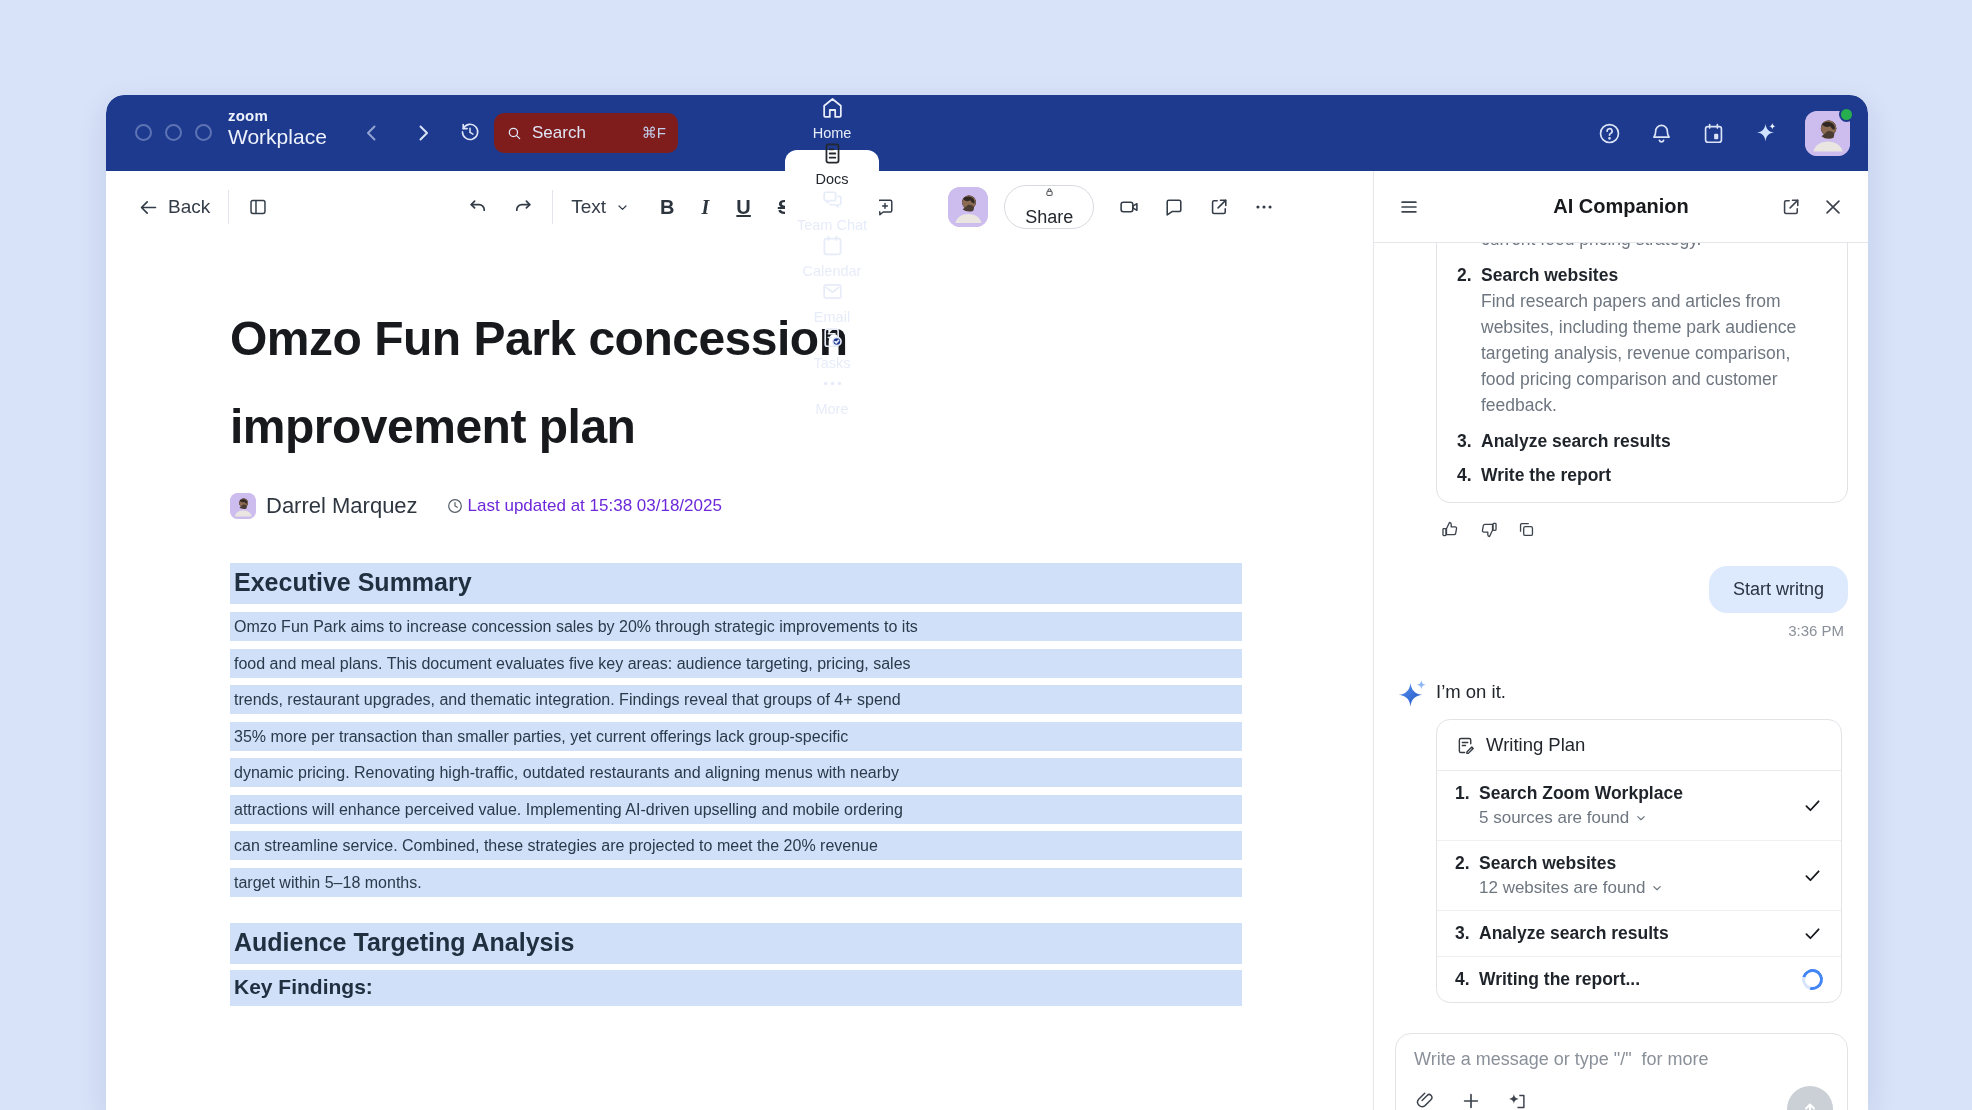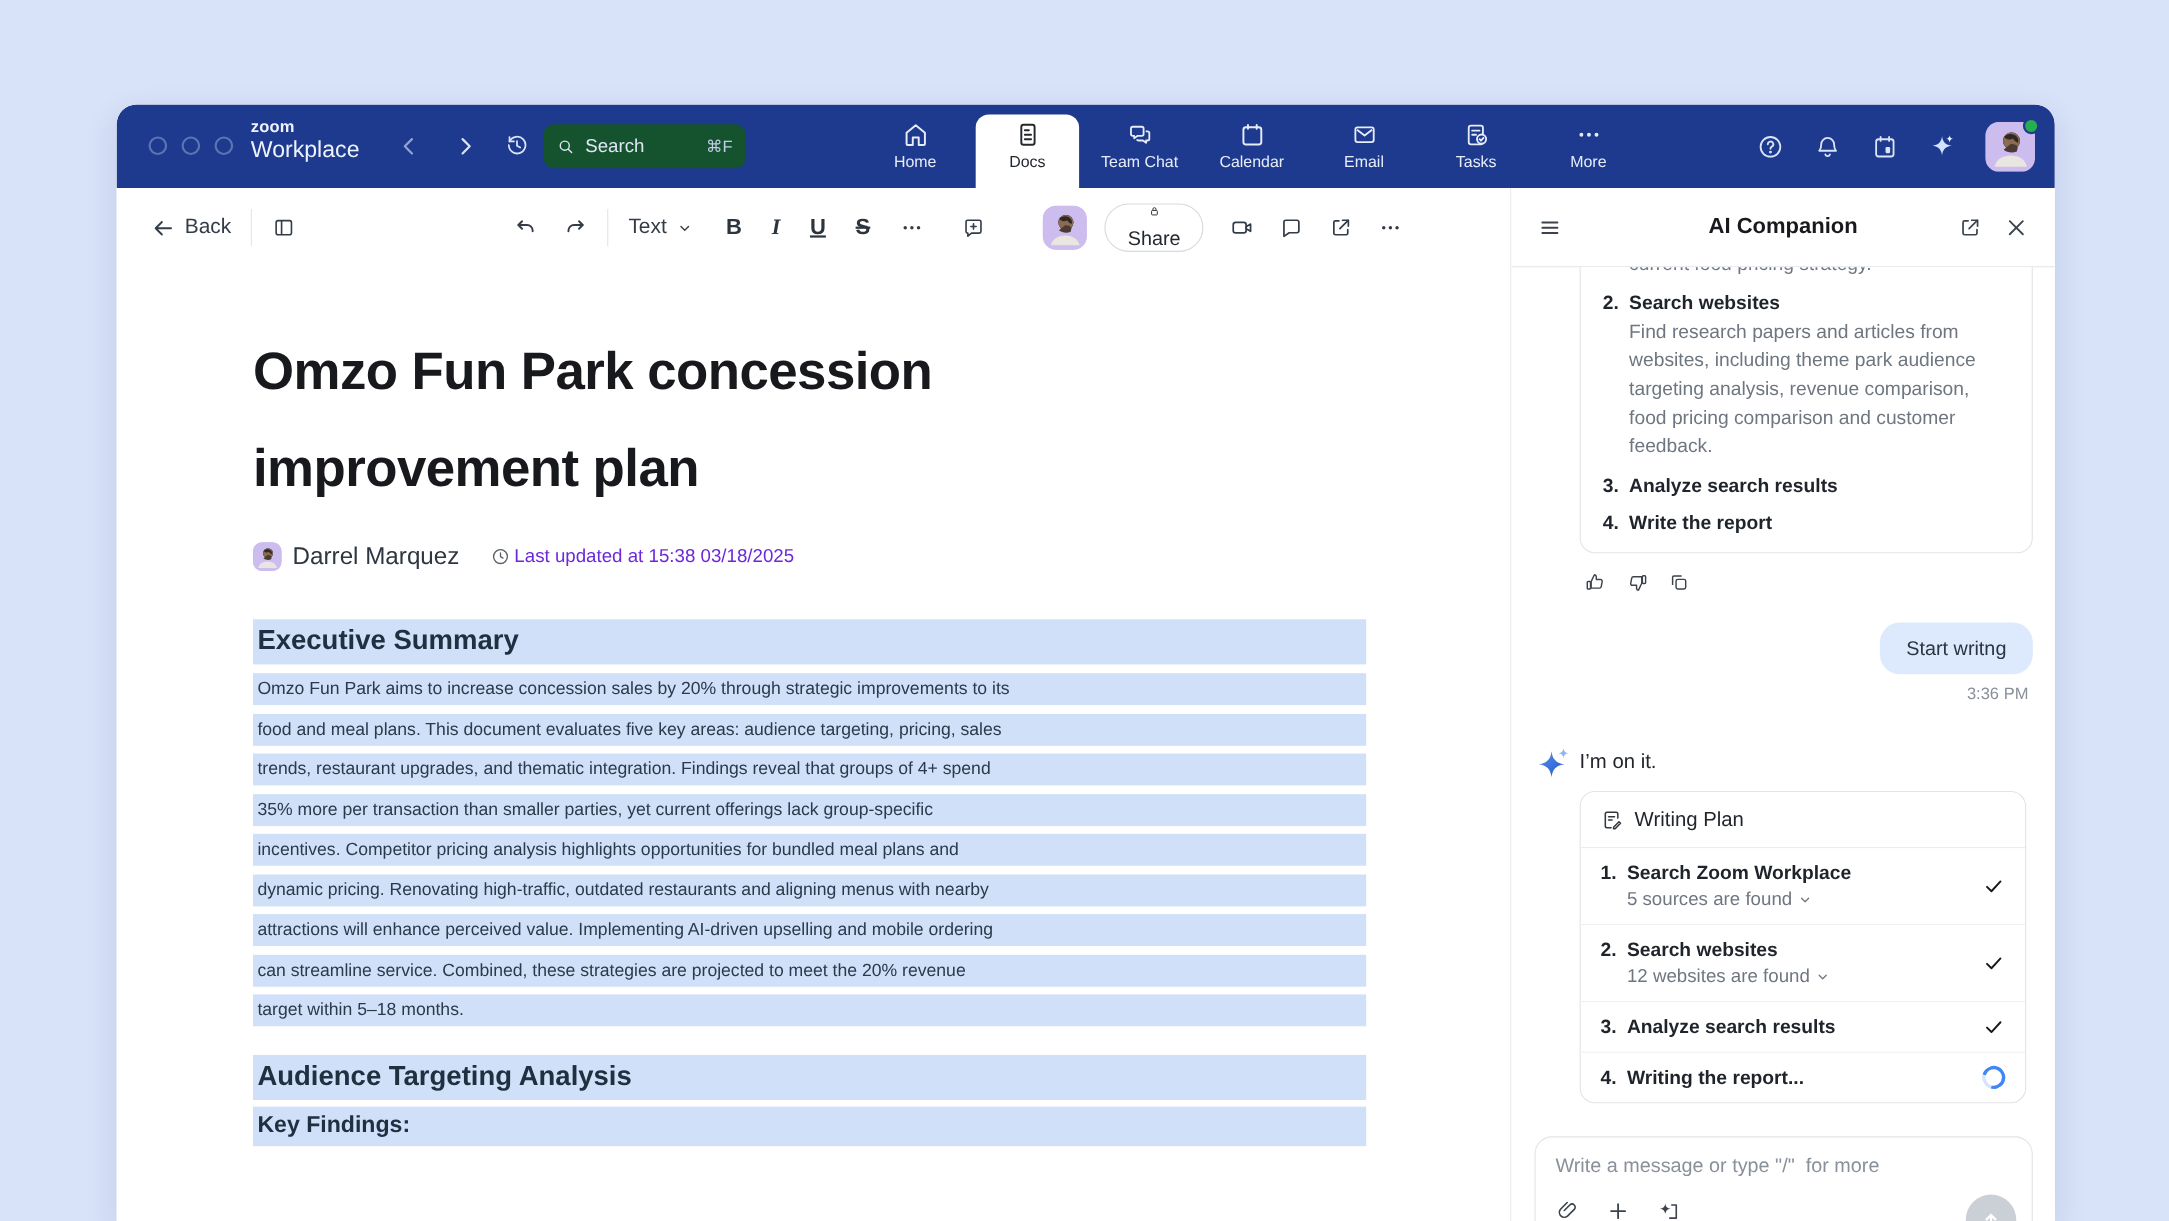--- a/index.html
+++ b/index.html
@@ -15,27 +15,27 @@
   .traffic { position:absolute; left:29px; top:29px; display:flex; gap:13px; }
   .traffic i { width:17px; height:17px; border:2px solid #5d73b4; border-radius:50%; display:block; }
   .logo { position:absolute; left:122px; top:13px; color:#eef2fc; line-height:1.1; }
   .logo .l1 { font-size:15px; font-weight:600; letter-spacing:.2px; }
   .logo .l2 { font-size:21px; font-weight:500; }
   .nav-ic { color:#dbe4f7; display:inline-flex; align-items:center; justify-content:center; cursor:pointer; }
   .nav-ic svg { width:24px; height:24px; }
   .chev-back { position:absolute; left:254px; top:26px; color:#93a4d2; }
   .chev-fwd  { position:absolute; left:305px; top:26px; }
   .hist      { position:absolute; left:352px; top:25px; }
-  .searchpill { position:absolute; left:388px; top:18px; width:184px; height:40px; background:#14532d;
+  .searchpill { position:absolute; left:388px; top:18px; width:184px; height:40px; background:#7f1d1d;
                 border-radius:10px; display:flex; align-items:center; padding:0 12px; color:#dfe6f6; cursor:text; }
   .searchpill svg { width:17px; height:17px; flex:none; }
   .searchpill .stxt { font-size:17px; margin-left:9px; flex:1; }
   .searchpill .skey { font-size:15px; color:#c2cdea; }
 
-  .navtabs { position:absolute; left:675px; top:0; height:76px; display:flex; }
+  .navtabs { position:absolute; left:675px; top:0; height:76px; display:flex;flex-direction:column; }
   .navtab { width:102px; height:76px; display:flex; flex-direction:column; align-items:center;
             justify-content:center; gap:5px; color:#e7ecf9; cursor:pointer; position:relative; }
   .navtab svg { width:25px; height:25px; }
   .navtab .tlabel { font-size:14.5px; }
   .navtab.active { color:#23272e; }
   .navtab.active .tabbg { position:absolute; left:4px; top:9px; width:94px; height:79px;
                           background:#fff; border-radius:12px; z-index:0; }
   .navtab > * { z-index:1; }
 
   .navright { position:absolute; right:18px; top:0; height:76px; display:flex; align-items:center; gap:27px; }
@@ -517,21 +517,20 @@
               </span>
             <span class="bupd">Last updated at 15:38 03/18/2025</span>
           </div>
 
           <div class="h2band hl">Executive Summary</div>
           <div class="plines">
             <div class="pline hl">Omzo Fun Park aims to increase concession sales by 20% through strategic improvements to its</div>
             <div class="pline hl">food and meal plans. This document evaluates five key areas: audience targeting, pricing, sales</div>
             <div class="pline hl">trends, restaurant upgrades, and thematic integration. Findings reveal that groups of 4+ spend</div>
             <div class="pline hl">35% more per transaction than smaller parties, yet current offerings lack group-specific</div>
-            <div class="pline hl">incentives. Competitor pricing analysis highlights opportunities for bundled meal plans and</div>
             <div class="pline hl">dynamic pricing. Renovating high-traffic, outdated restaurants and aligning menus with nearby</div>
             <div class="pline hl">attractions will enhance perceived value. Implementing AI-driven upselling and mobile ordering</div>
             <div class="pline hl">can streamline service. Combined, these strategies are projected to meet the 20% revenue</div>
             <div class="pline hl">target within 5–18 months.</div>
           </div>
           <div class="h2band hl second">Audience Targeting Analysis</div>
           <div class="h3band hl">Key Findings:</div>
         </div>
       </div>
     </div>

